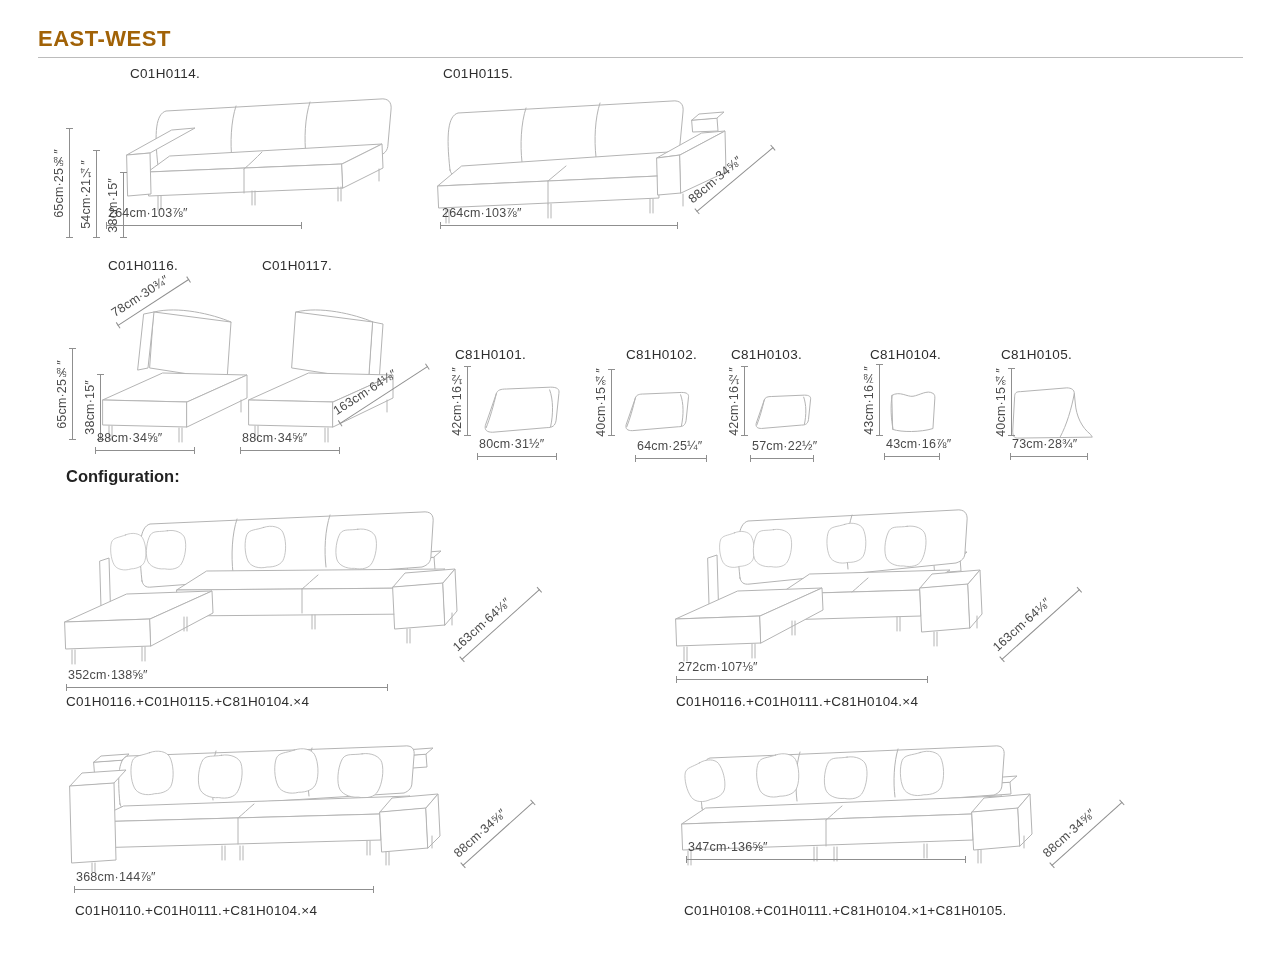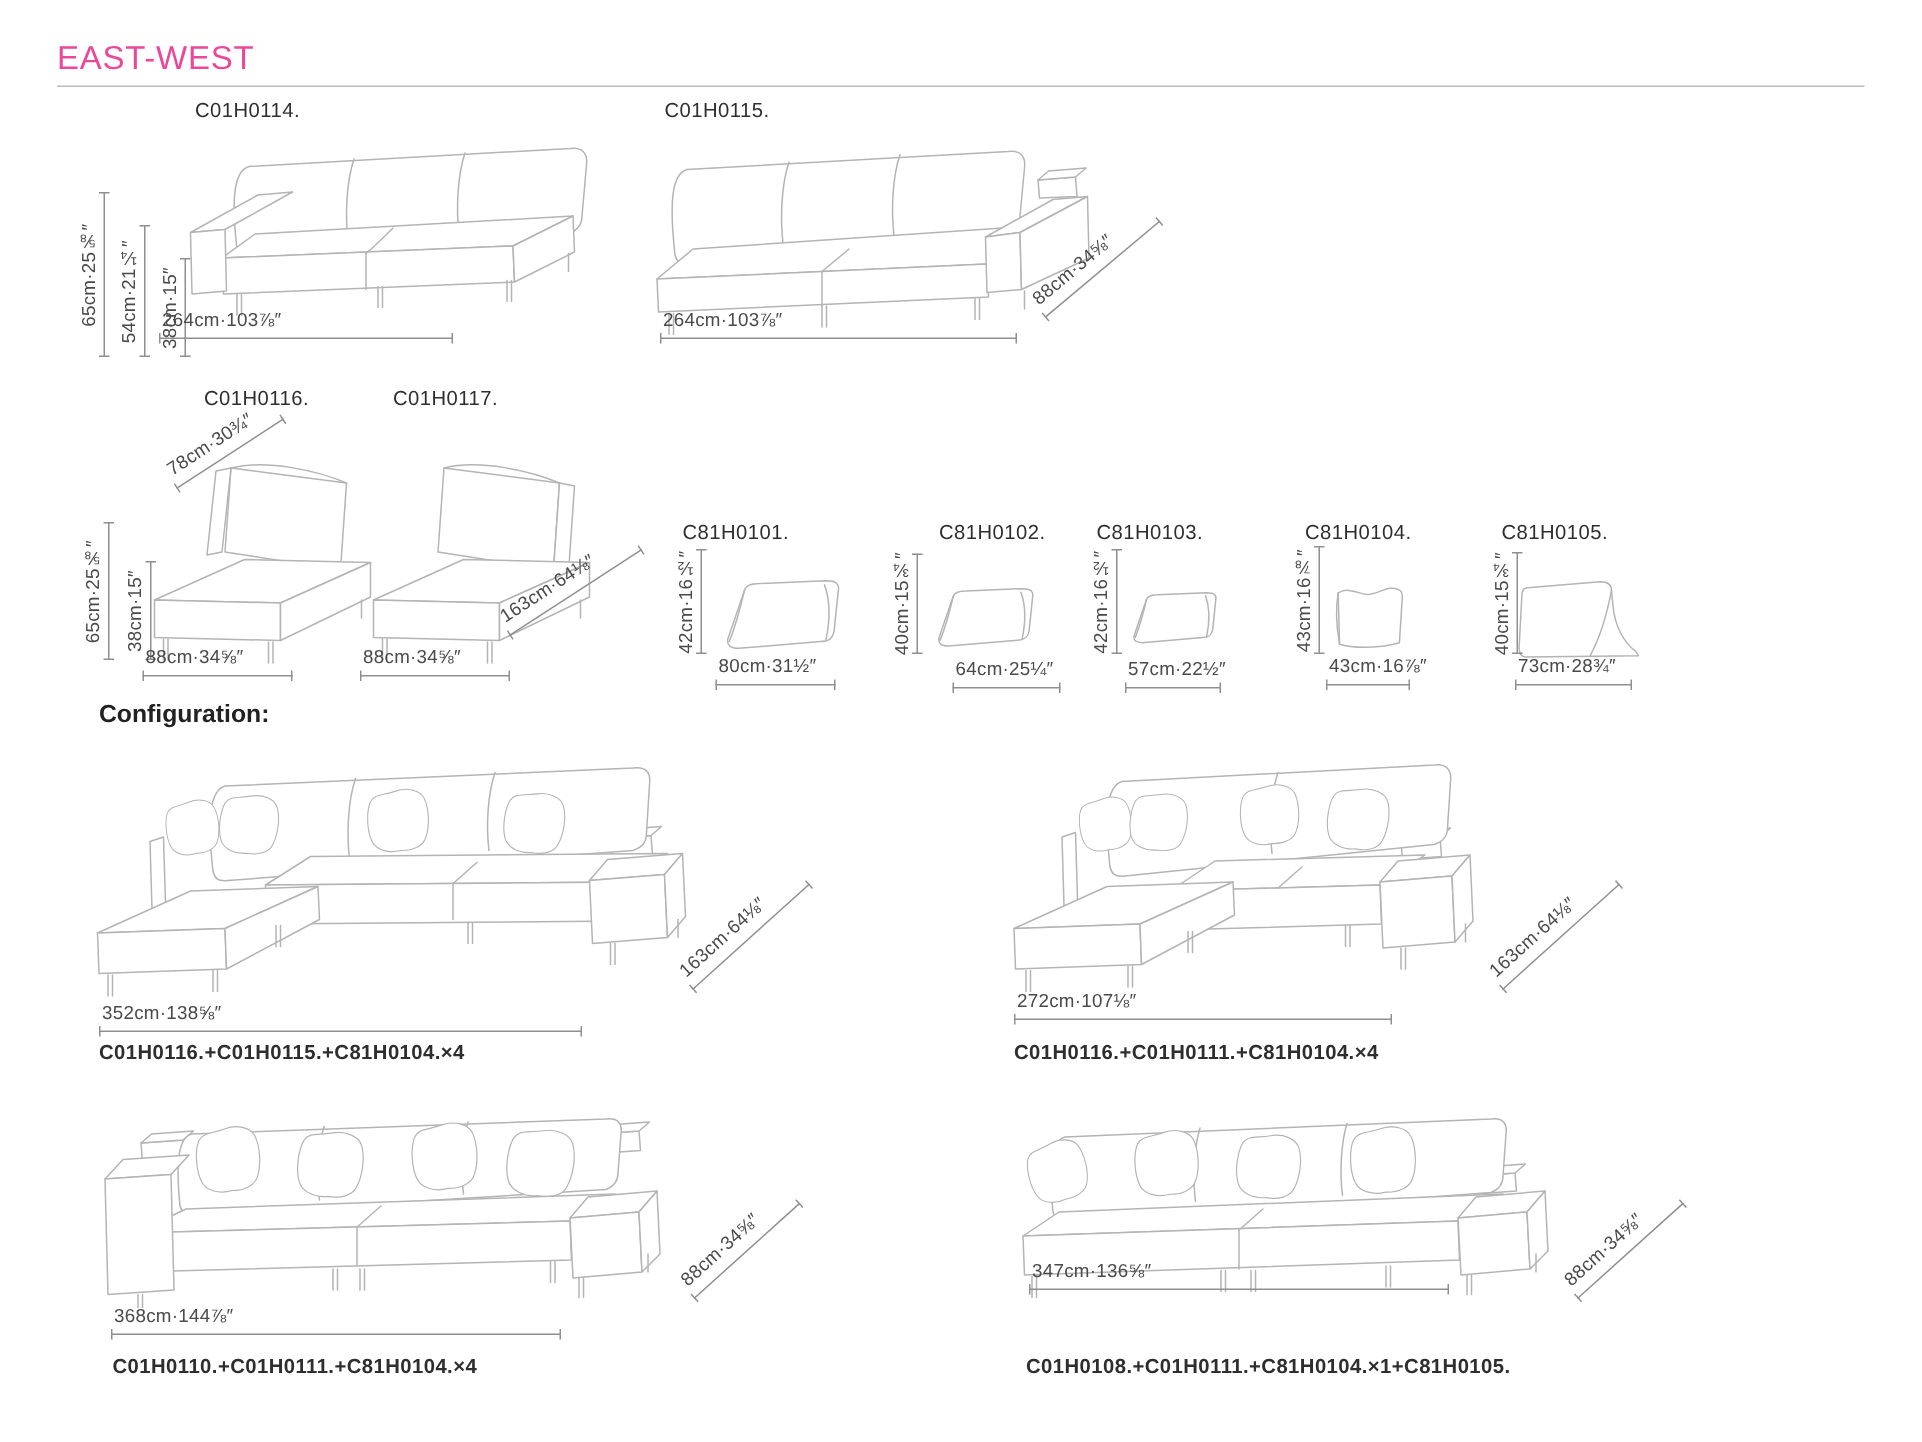--- a/index.html
+++ b/index.html
@@ -1,21 +1,21 @@
 <!DOCTYPE html>
 <html><head>
 <meta charset="utf-8">
 <style>
   html,body{margin:0;padding:0;background:#fff;}
   #canvas{position:relative;width:1281px;height:961px;background:#fff;overflow:hidden;
           font-family:"Liberation Sans", sans-serif;}
-  .title{position:absolute;left:38px;top:26px;font-size:22px;font-weight:normal;color:#ec4899;letter-spacing:.5px;}
+  .title{position:absolute;left:38px;top:26px;font-size:22px;font-weight:bold;color:#a16207;letter-spacing:.5px;}
   .rule{position:absolute;left:38px;top:57px;width:1205px;height:1px;background:#bcbcbc;}
   .code{position:absolute;font-size:13.5px;font-weight:normal;color:#2e2e2e;letter-spacing:.3px;white-space:nowrap;}
-  .combo{position:absolute;font-size:13.5px;font-weight:bold;color:#2e2e2e;letter-spacing:.3px;white-space:nowrap;}
+  .combo{position:absolute;font-size:13.5px;font-weight:normal;color:#2e2e2e;letter-spacing:.3px;white-space:nowrap;}
   .cfg-head{position:absolute;left:66px;top:467px;font-size:16.5px;font-weight:bold;color:#222;}
   .drw{position:absolute;}
   .drw path{vector-effect:non-scaling-stroke;}
   
   .hdim{position:absolute;}
   .htext{display:block;font-size:12.5px;color:#4a4a4a;white-space:nowrap;margin:0 0 5px 2px;letter-spacing:.2px;}
   .hline{position:relative;height:1px;background:#8f8f8f;}
   .hline::before,.hline::after{content:"";position:absolute;top:-3px;width:1px;height:7px;background:#8f8f8f;}
   .hline::before{left:0}.hline::after{right:0}
   
@@ -107,21 +107,21 @@
       <span class="htext">88cm·34⅝″</span>
       <span class="hline" style="display:block"></span>
     </div>
     <div class="hdim" style="left:440px;top:206px;width:238px">
       <span class="htext">264cm·103⅞″</span>
       <span class="hline" style="display:block"></span>
     </div>
   </div>
 
   <div>
-    <div class="code" style="left:136px;top:258px">C01H0116.</div>
+    <div class="code" style="left:108px;top:258px">C01H0116.</div>
     <svg class="drw" style="left:90px;top:278px" width="162" height="172" viewBox="0 0 162 172">
       <g fill="#fff" stroke="#b4b4b4" stroke-width="1" stroke-linejoin="round" stroke-linecap="round">
         <path d="M64 34 L141 44 L137 102 L60 90 Z"></path>
         <path d="M64 34 C88 28 122 36 141 44" fill="none"></path>
         <path d="M54 36 L64 34 L58 90 L48 92 Z"></path>
         <path d="M13 122 L97 124 L157 97 L73 95 Z"></path>
         <path d="M13 122 L97 124 L97 149 L13 147 Z"></path>
         <path d="M97 124 L157 97 L157 120 L97 149 Z"></path>
         <path d="M19 148 L19 162 M22 148 L22 162" fill="none"></path>
         <path d="M89 150 L89 164 M92 150 L92 164" fill="none"></path>

